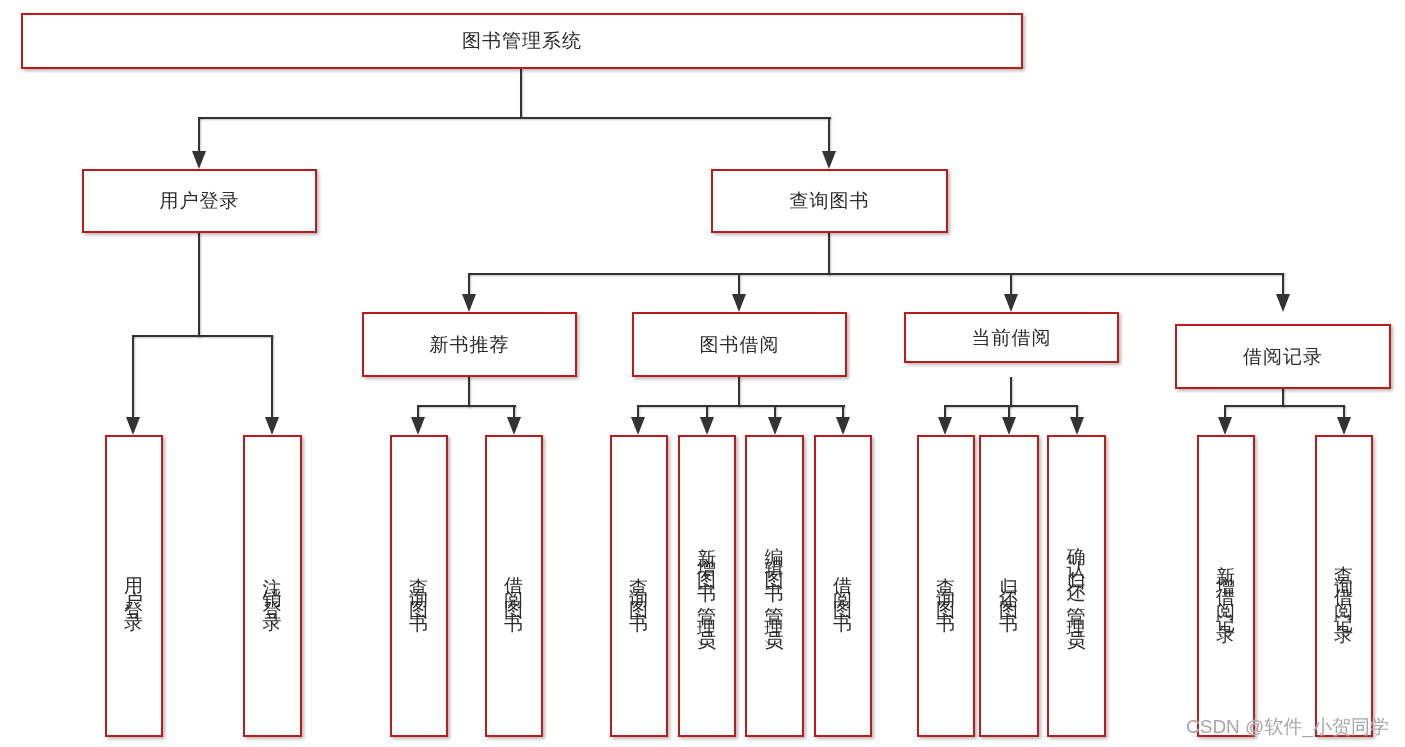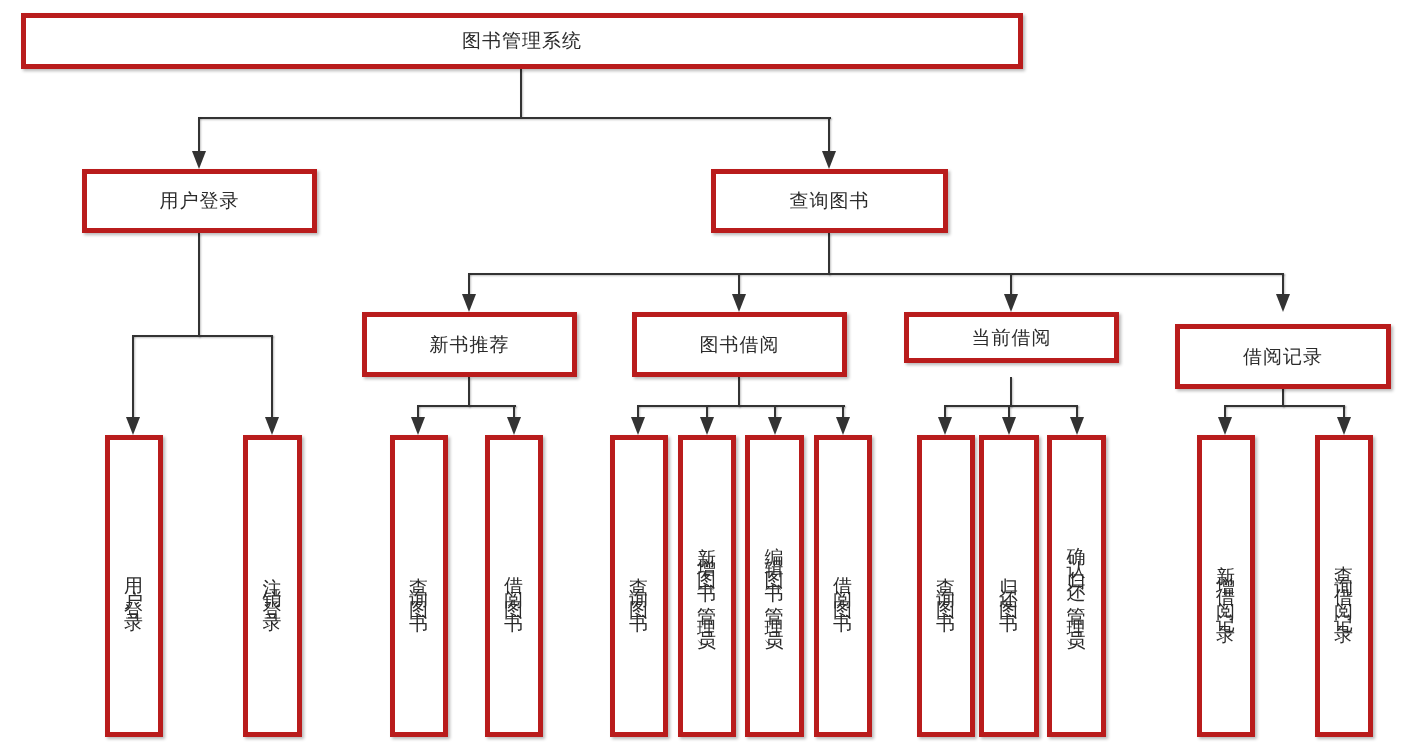--- a/index.html
+++ b/index.html
@@ -9,21 +9,21 @@
     height: 747px;
     background: #ffffff;
     overflow: hidden;
     font-family: "Liberation Sans", "DejaVu Sans", sans-serif;
     color: #2b2b2b;
   }
   .box {
     position: absolute;
     box-sizing: border-box;
     background: #ffffff;
-    border: 5px solid #b91c1c;
+    border: 2px solid #b91c1c;
     display: flex;
     align-items: center;
     justify-content: center;
     box-shadow: 2px 2px 3px rgba(0,0,0,0.28);
     z-index: 2;
   }
   .box .lbl {
     font-size: 19px;
     letter-spacing: 1px;
     color: #2b2b2b;
@@ -197,14 +197,15 @@
     <span class="vlbl">确认归还（管理员）</span>
   </div>
 
   <div class="box" style="left:1197px;top:435px;width:58px;height:302px">
     <span class="vlbl">新增借阅记录</span>
   </div>
   <div class="box" style="left:1315px;top:435px;width:58px;height:302px">
     <span class="vlbl">查询借阅记录</span>
   </div>
 
+  <div class="watermark">CSDN @软件_小贺同学</div>
 
 </div>
 
 </body></html>

